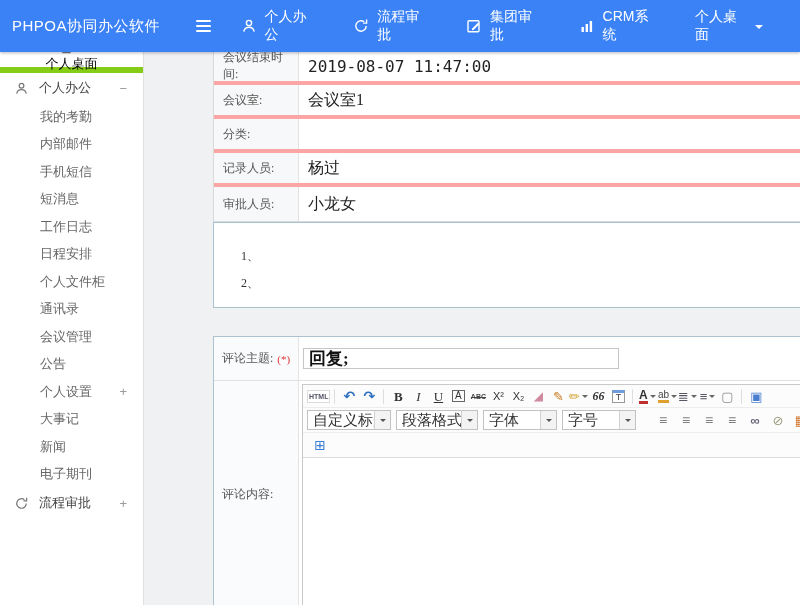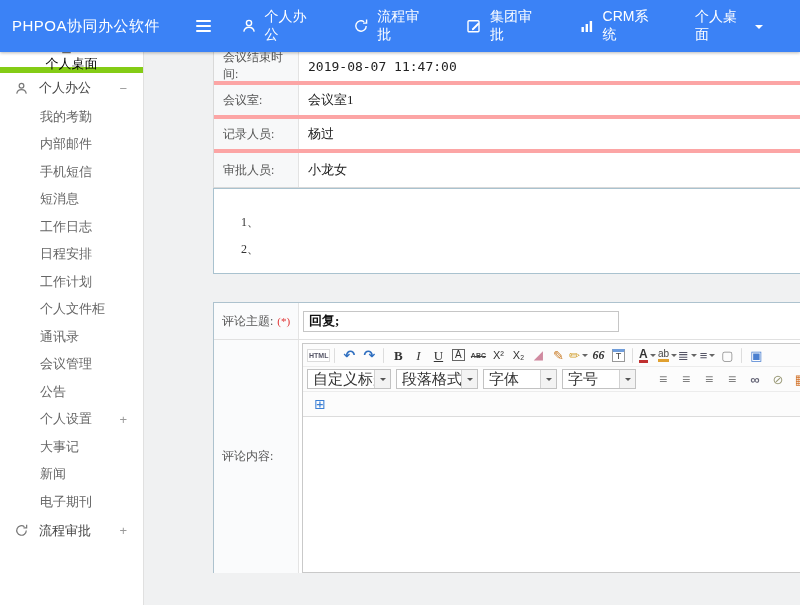--- a/index.html
+++ b/index.html
@@ -33,37 +33,37 @@
   
   .main { position:absolute; left:145px; top:40px; right:0; bottom:0; background:#f0f1f2; overflow:hidden; }
   .kai { font-family:"Liberation Serif","DejaVu Serif",serif; }
 
   .ftable { margin:3px 0 0 68px; background:#fff; border:1px solid #d9d9d9; border-right:none; }
   .frow { display:flex; height:34px; border-bottom:4px solid #fca5a5; }
   .frow.sliver { height:7px; }
   .frow:last-child { border-bottom:none; }
   .fcell-l { width:85px; background:#f7f8f9; border-right:1px solid #e3e3e3; display:flex;
              align-items:center; padding-left:9px; color:#555; font-size:12px; }
-  .fcell-v { flex:1; display:flex; align-items:center; padding-left:9px; font-size:13px; color:#222; }
+  .fcell-v { flex:1; display:flex; align-items:center; padding-left:9px; font-size:16px; color:#222; }
   .mono { font-family:"DejaVu Sans Mono","Liberation Mono",monospace; }
 
   .notesbox { margin-left:68px; height:86px; background:#fff; border:1px solid #a9c2cf; border-right:none;
               padding:20px 0 0 27px; margin-bottom:28px; }
   .note-line { font-size:12px; color:#333; line-height:27px; }
 
   .ctable { margin-left:68px; background:#fff; border:1px solid #adc2ce; border-right:none; border-bottom:none;
             height:271px; display:flex; flex-direction:column; }
   .crow { display:flex; border-bottom:1px solid #e1e1e1; }
-  .crow.subject { height:37px; }
+  .crow.subject { height:44px; }
   .crow.content { flex:1; border-bottom:none; }
   .clabel { width:85px; background:#fafbfc; border-right:1px solid #e4e4e4; font-size:12px; color:#555;
             display:flex; align-items:center; padding-left:8px; }
   .req { color:#e03333; margin-left:4px; font-size:11px; }
   .cval { flex:1; display:flex; align-items:center; padding-left:4px; min-width:0; }
-  .subject-input { width:316px; height:21px; border:1px solid #c6c6c6; font-size:13px; font-weight:bold;
+  .subject-input { width:316px; height:21px; border:1px solid #c6c6c6; font-size:17px; font-weight:bold;
                    padding:0 5px; color:#111; font-family:"Liberation Serif","DejaVu Serif",serif; }
   .crow.content .cval { align-items:stretch; padding:3px 0 0 3px; }
 
   
   .editor { flex:1; border:1px solid #c9c9c9; margin-right:-8px; background:#fff;
             display:flex; flex-direction:column; }
   .tb { display:flex; align-items:center; padding:2px 4px; background:#fcfcfc; }
   .tb.row1, .tb.row2 { border-bottom:1px solid #ececec; }
   .tb.row3 { border-bottom:1px solid #dcdcdc; padding:3px 7px; }
   .editor-body { flex:1; background:#fff; cursor:text; }
@@ -214,24 +214,20 @@
         <div class="side-row side-sub">
           <span>工作日志</span>
           <span class="stoggle"></span>
         </div>
 
         <div class="side-row side-sub">
           <span>日程安排</span>
           <span class="stoggle"></span>
         </div>
 
-        <div class="side-row side-sub">
-          <span>工作计划</span>
-          <span class="stoggle"></span>
-        </div>
 
         <div class="side-row side-sub">
           <span>个人文件柜</span>
           <span class="stoggle"></span>
         </div>
 
         <div class="side-row side-sub">
           <span>通讯录</span>
           <span class="stoggle"></span>
         </div>
@@ -288,20 +284,24 @@
       </div>
       <div class="frow">
         <div class="fcell-l kai">会议结束时间:</div>
         <div class="fcell-v mono">2019-08-07 11:47:00</div>
       </div>
       <div class="frow">
         <div class="fcell-l kai">会议室:</div>
         <div class="fcell-v kai">会议室1</div>
       </div>
       <div class="frow">
+        <div class="fcell-l kai">分类:</div>
+        <div class="fcell-v kai"></div>
+      </div>
+      <div class="frow">
         <div class="fcell-l kai">记录人员:</div>
         <div class="fcell-v kai">杨过</div>
       </div>
       <div class="frow">
         <div class="fcell-l kai">审批人员:</div>
         <div class="fcell-v kai">小龙女</div>
       </div>
     </div>
 
     <div class="notesbox">

